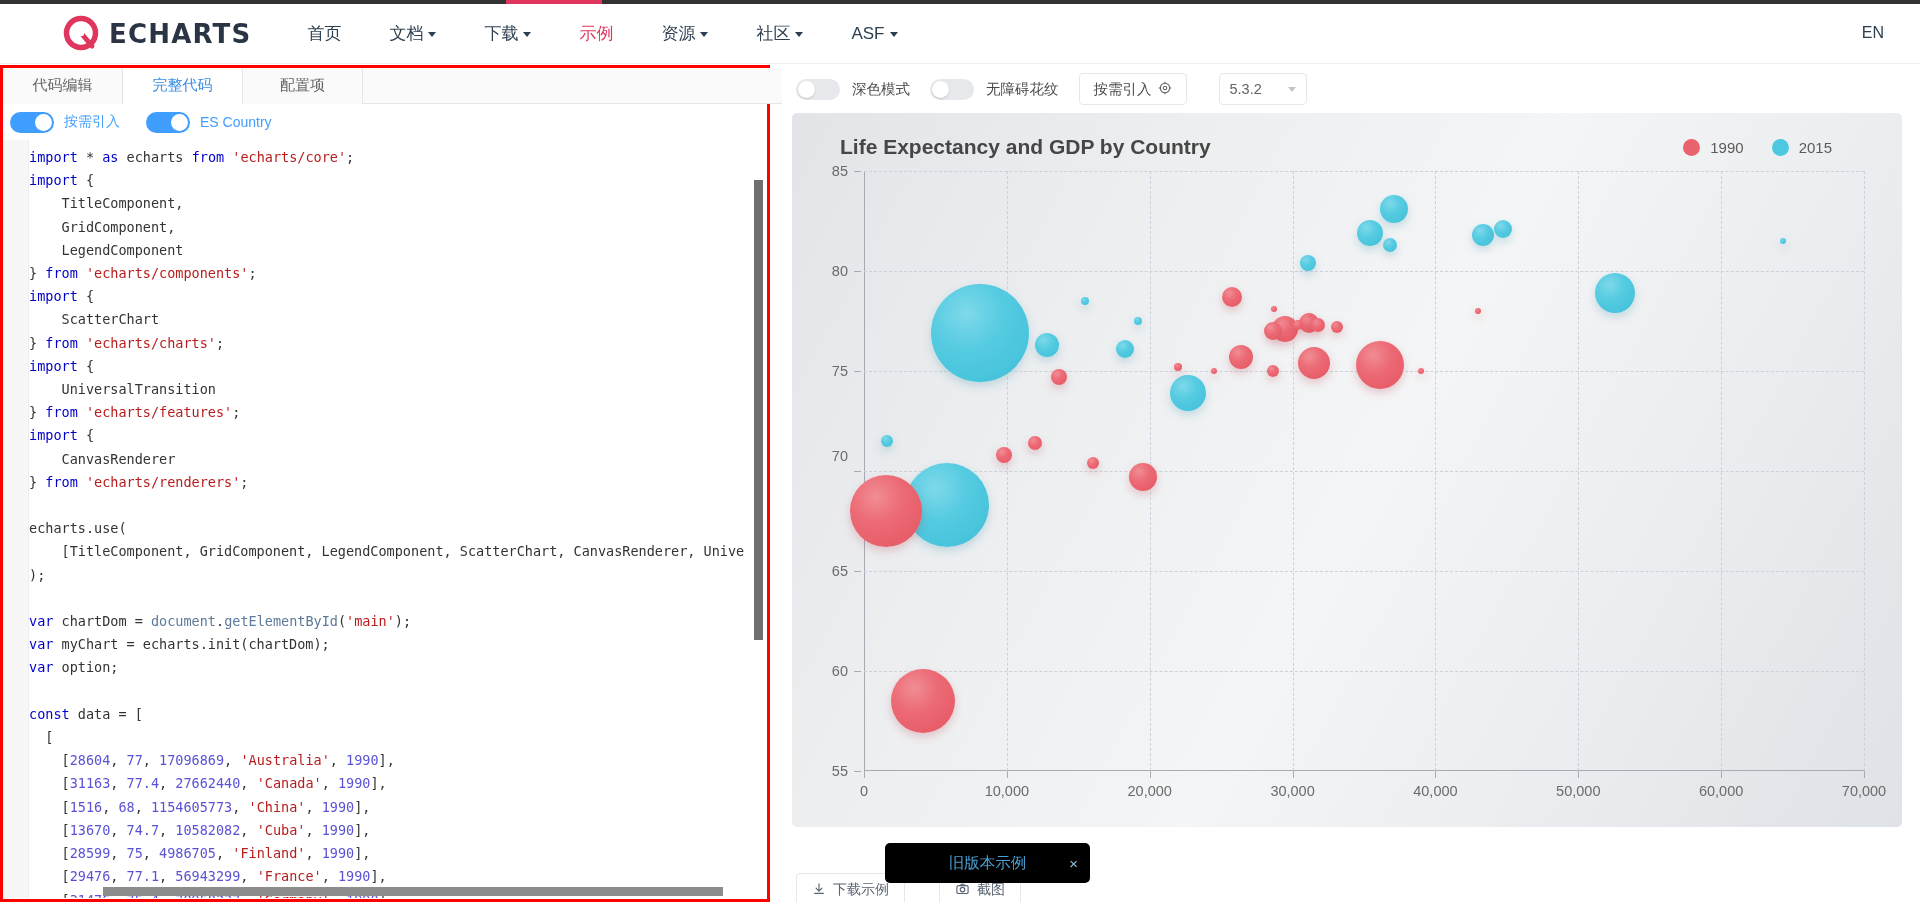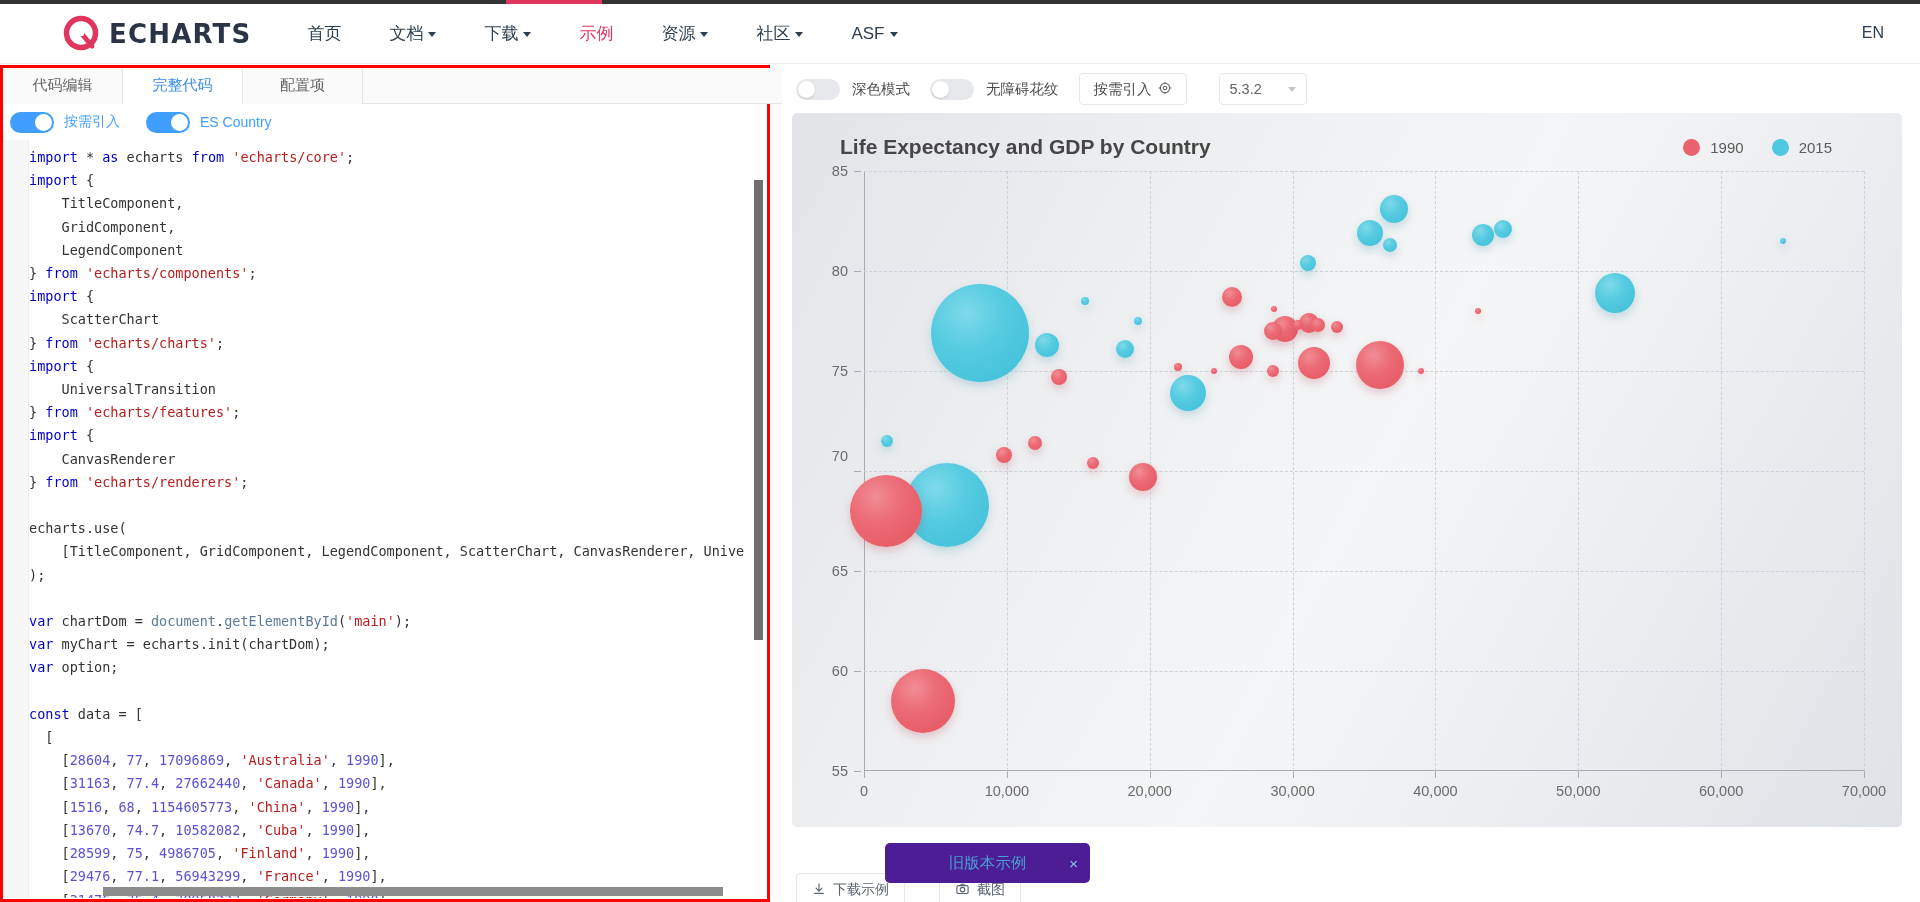--- a/index.html
+++ b/index.html
@@ -170,21 +170,21 @@
 
   
   .bottom-bar { position: absolute; left: 0; top: 770px; width: 1138px; height: 67px; }
   .btm-btn {
     position: absolute; height: 34px; padding: 0 15px; display: flex; align-items: center; gap: 7px;
     border: 1px solid #e4e7ed; border-radius: 4px; background: #fff;
     font-size: 14px; color: #5a6472; cursor: pointer; white-space: nowrap;
   }
   .tip-bubble {
     position: absolute; left: 103px; top: 8px; width: 205px; height: 40px;
-    background: #4c1d95; border-radius: 5px; display: flex; align-items: center;
+    background: #000000; border-radius: 5px; display: flex; align-items: center;
     justify-content: center; color: #4a9fd4; font-size: 15.5px;
   }
   .tip-close {
     position: absolute; right: 12px; top: 50%; transform: translateY(-50%);
     font-size: 15px; color: #8fc3de; cursor: pointer; line-height: 1;
   }
 </style>
 </head>
 <body>
 

